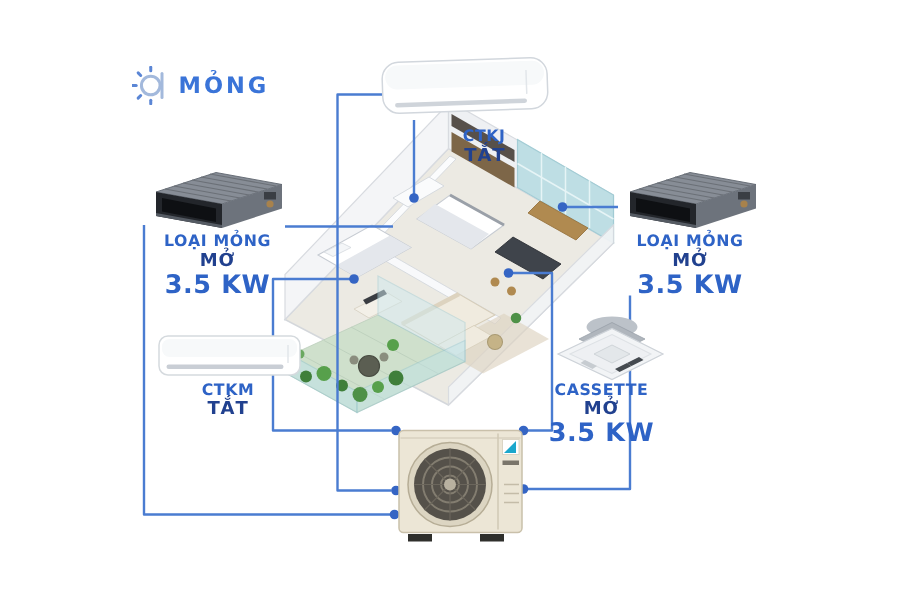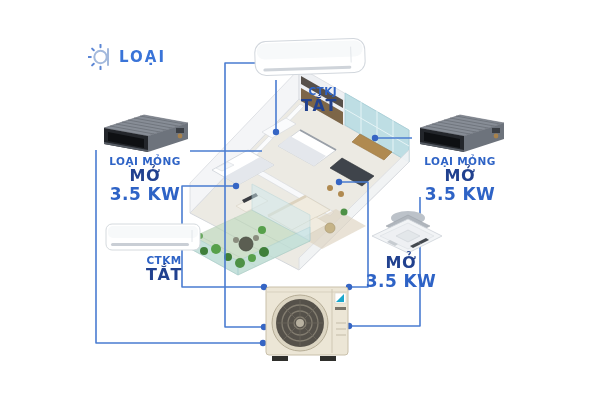--- a/index.html
+++ b/index.html
@@ -5,21 +5,21 @@
   :root{
     --line:#4a7cd1; --dot:#3565c4; --label:#2e63c6; --state:#21418f;
   }
   html,body{margin:0;padding:0;background:#fff;}
   .canvas{position:relative;width:600px;height:400px;background:#ffffff;overflow:hidden;
           font-family:"DejaVu Sans","Liberation Sans",sans-serif;}
   .scene{position:absolute;left:0;top:0;z-index:1;}
   .unit{position:absolute;z-index:2;}
   .label{position:absolute;z-index:3;text-align:center;font-weight:bold;line-height:1.15;}
   .label .nm{display:block;font-size:10.5px;color:var(--label);letter-spacing:.4px;}
-  .label .st{display:block;font-size:16px;color:var(--state);letter-spacing:.6px;}
+  .label .st{display:block;font-size:12px;color:var(--state);letter-spacing:.6px;}
   .label .cap{display:block;font-size:17px;color:var(--label);letter-spacing:.4px;}
   .mode-badge{position:absolute;left:88px;top:44px;z-index:3;display:flex;align-items:center;gap:5px;}
   .mode-badge span{font-size:15px;font-weight:bold;color:#3a74d8;letter-spacing:2px;}
   .conn{stroke:var(--line);fill:none;stroke-width:1.6;stroke-linejoin:round;}
   .cdot{fill:var(--dot);}
 </style>
 </head>
 <body>
 
 <div class="canvas">
@@ -133,21 +133,21 @@
       <line x1="20" y1="5" x2="20" y2="21" stroke="#a3b9dc" stroke-width="2" stroke-linecap="round"></line>
       <circle cx="12.5" cy="13" r="6.2" fill="none" stroke="#a3b9dc" stroke-width="2"></circle>
       <g stroke="#5b86d5" stroke-width="2" stroke-linecap="round">
         <line x1="12.5" y1="3.2" x2="12.5" y2="0.8"></line>
         <line x1="5.8" y1="6.3" x2="4.1" y2="4.6"></line>
         <line x1="2.8" y1="13" x2="0.4" y2="13"></line>
         <line x1="5.8" y1="19.7" x2="4.1" y2="21.4"></line>
         <line x1="12.5" y1="22.8" x2="12.5" y2="25.2"></line>
       </g>
     </svg>
-    <span>LOẠI</span>
+    <span>MỎNG</span>
   </div>
 
   <div class="unit" style="left:253px;top:36px;">
     <svg width="116" height="48" viewBox="0 0 116 48">
       <g transform="rotate(-2 58 22)">
         <rect x="2" y="4" width="110" height="34" rx="11" fill="#ffffff" stroke="#d2d7dd" stroke-width="1"></rect>
         <rect x="4" y="6" width="106" height="16" rx="8" fill="#f7f9fa"></rect>
         <rect x="10" y="31" width="88" height="3" rx="1.5" fill="#cfd4da"></rect>
         <line x1="98" y1="12" x2="98" y2="28" stroke="#e2e6ea" stroke-width="1"></line>
       </g>
@@ -260,23 +260,24 @@
     <span class="st">MỞ</span>
     <span class="cap">3.5 KW</span>
   </div>
 
   <div class="label" style="left:410px;top:155px;width:100px;">
     <span class="nm">LOẠI MỎNG</span>
     <span class="st">MỞ</span>
     <span class="cap">3.5 KW</span>
   </div>
 
-  <div class="label" style="left:124px;top:254px;width:80px;">
+  <div class="label" style="left:112px;top:254px;width:80px;">
     <span class="nm">CTKM</span>
     <span class="st">TẮT</span>
   </div>
 
   <div class="label" style="left:357px;top:254px;width:88px;">
+    <span class="nm">CASSETTE</span>
     <span class="st">MỞ</span>
     <span class="cap">3.5 KW</span>
   </div>
 
 </div>
 
 </body></html>

